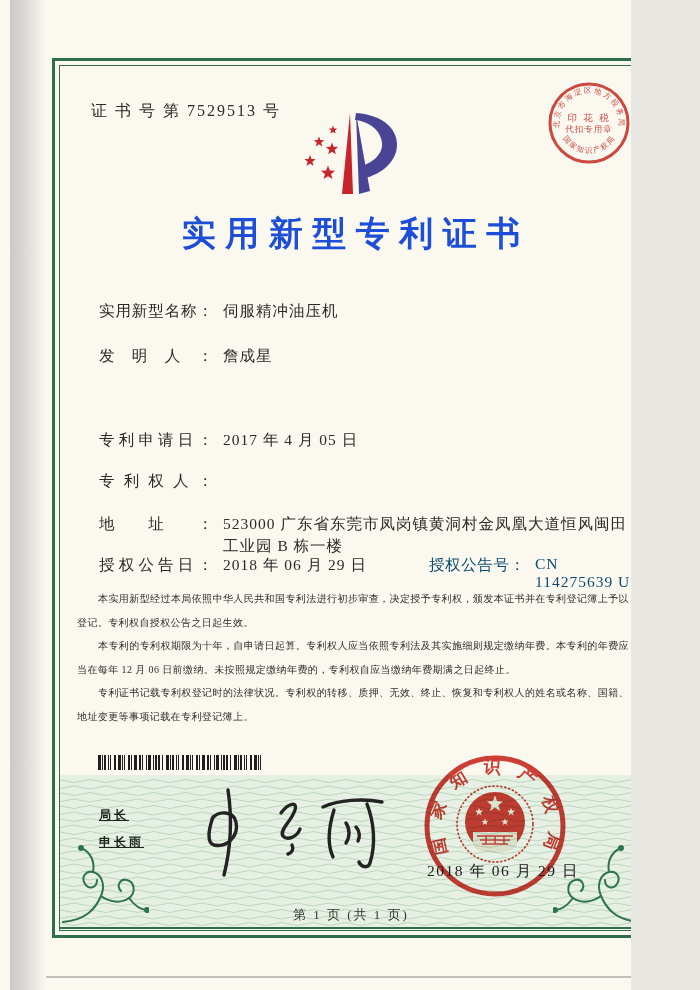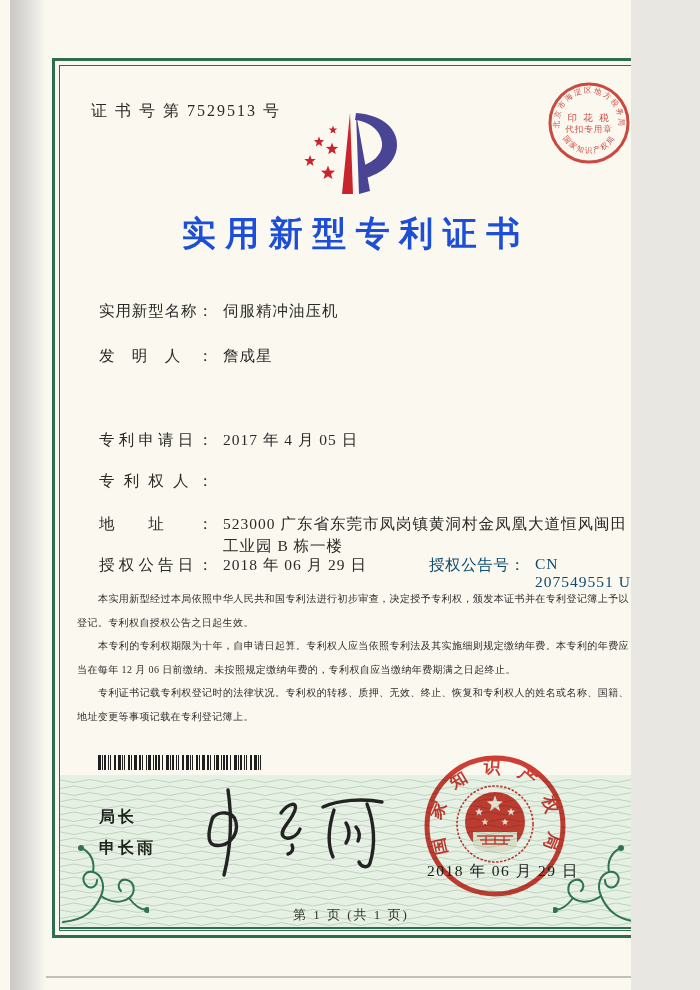--- a/index.html
+++ b/index.html
@@ -22,21 +22,21 @@
   .field-value{margin-left:10px;letter-spacing:1px;white-space:pre-line;max-width:430px;}
   .grant-no{position:absolute;left:330px;top:0;display:flex;font-size:15.5px;color:#0c4a6e;}
   .grant-no .field-label{width:96px;flex:0 0 96px;}
   .paragraphs{position:absolute;left:22px;width:552px;top:526px;font-size:10px;line-height:23.5px;
     color:#2e2d2b;text-align:justify;}
   .paragraphs p{margin:0;text-indent:2.1em;letter-spacing:.4px;}
   .barcode{position:absolute;left:43px;top:694px;width:170px;height:15px;}
   .band{position:absolute;left:5px;right:5px;top:714px;height:152px;background:#e7f0e4;
     border-bottom:2px solid #2e6e4e;overflow:visible;}
   .waves{position:absolute;inset:0;width:100%;height:100%;}
-  .director{position:absolute;left:39px;top:32px;font-size:16px;font-weight:600;letter-spacing:3px;color:#20241f;}
+  .director{position:absolute;left:39px;top:32px;font-size:12px;font-weight:600;letter-spacing:3px;color:#20241f;text-decoration:underline;}
   .director div{margin-bottom:10px;}
   .signature{position:absolute;left:133px;top:2px;width:212px;height:106px;}
   .ornament{position:absolute;bottom:1px;width:88px;height:84px;}
   .ornament.left{left:1px;transform:scaleX(-1);}
   .ornament.right{right:1px;}
   .page-footer{position:absolute;left:0;right:0;top:131px;text-align:center;font-size:13px;
     letter-spacing:2px;color:#35342f;}
   .seal{position:absolute;left:368px;top:693px;width:144px;height:144px;mix-blend-mode:multiply;opacity:.95;}
   .seal-date{position:absolute;left:372px;top:800px;font-size:15.5px;letter-spacing:1.5px;color:#1b1b1b;z-index:6;}
   svg text{font-family:"Liberation Serif","DejaVu Serif",serif;}
@@ -101,21 +101,21 @@
     <div class="field-row" style="top:452px;line-height:22px">
       <span class="field-label">地址：</span>
       <span class="field-value">523000 广东省东莞市凤岗镇黄洞村金凤凰大道恒风闽田
 工业园 B 栋一楼</span>
     </div>
     <div class="field-row" style="top:494px">
       <span class="field-label">授权公告日：</span>
       <span class="field-value">2018 年 06 月 29 日</span>
       <span class="grant-no">
         <span class="field-label">授权公告号：</span>
-        <span class="field-value">CN 207549551 U</span>
+        <span class="field-value">CN 114275639 U</span>
       </span>
     </div>
 
     <div class="paragraphs">
       <p>本实用新型经过本局依照中华人民共和国专利法进行初步审查，决定授予专利权，颁发本证书并在专利登记簿上予以登记。专利权自授权公告之日起生效。</p>
       <p>本专利的专利权期限为十年，自申请日起算。专利权人应当依照专利法及其实施细则规定缴纳年费。本专利的年费应当在每年 12 月 06 日前缴纳。未按照规定缴纳年费的，专利权自应当缴纳年费期满之日起终止。</p>
       <p>专利证书记载专利权登记时的法律状况。专利权的转移、质押、无效、终止、恢复和专利权人的姓名或名称、国籍、地址变更等事项记载在专利登记簿上。</p>
     </div>
 
     <svg class="barcode" id="barcode" viewBox="0 0 170 15" preserveAspectRatio="none">

